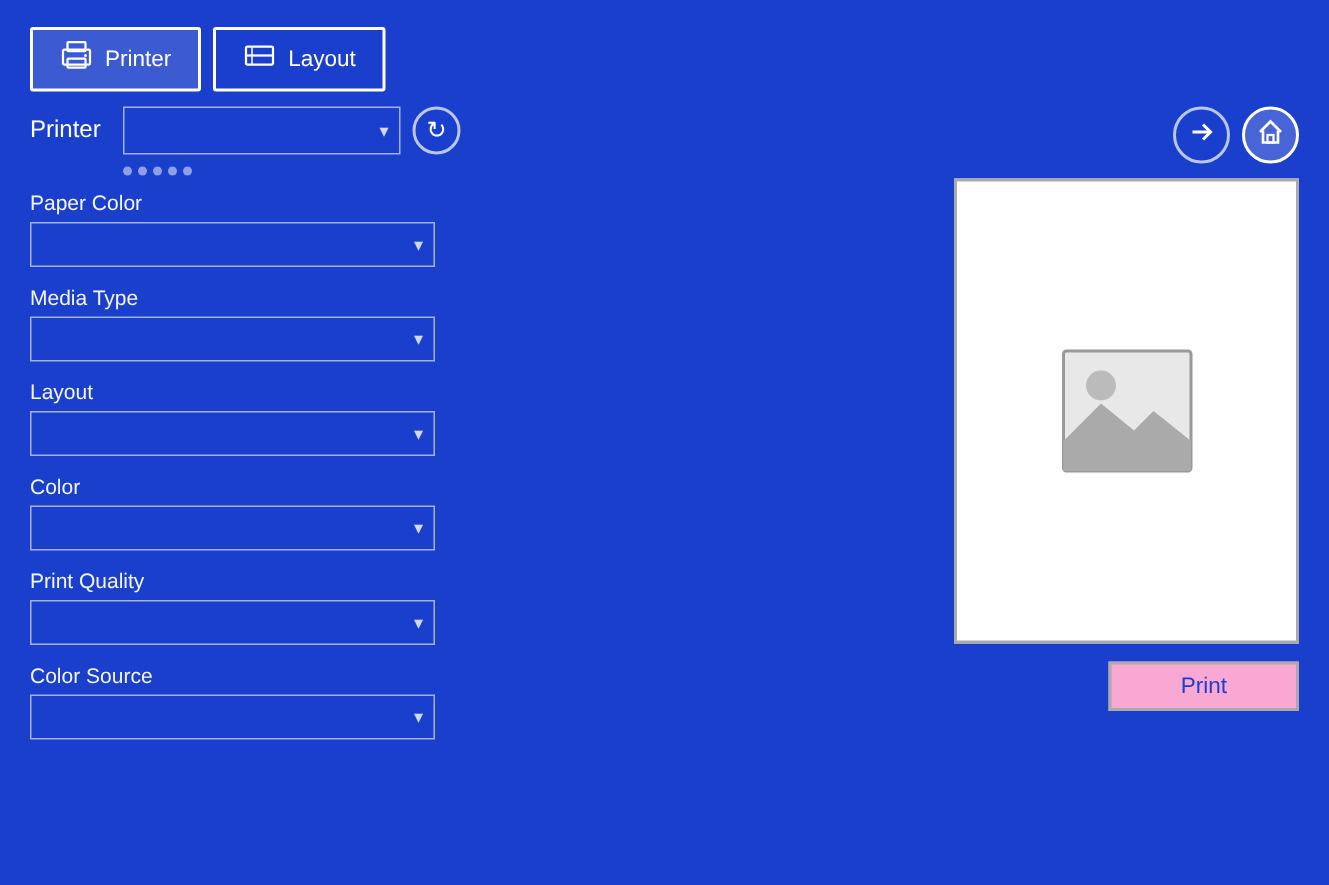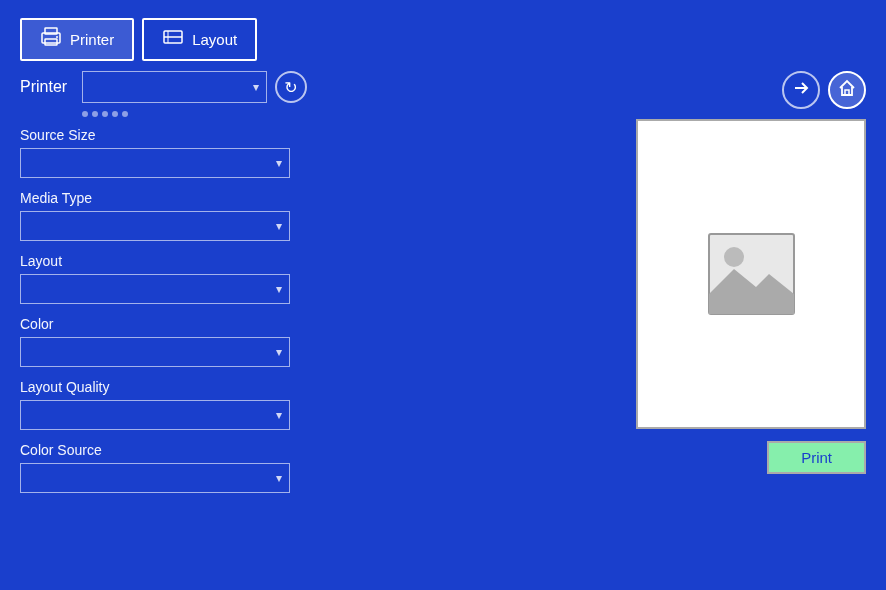--- a/index.html
+++ b/index.html
@@ -220,22 +220,22 @@
       width: 95px;
       height: 90px;
     }
 
     .print-btn-row {
       margin-top: 12px;
       align-self: flex-end;
     }
 
     .print-btn {
-      padding: 6px 32px;
-      background: #86efac;
+      padding: 6px 46px;
+      background: #f9a8d4;
       color: #1a3fcc;
       border: 2px solid #aaa;
       font-size: 15px;
       cursor: pointer;
       font-weight: 400;
       margin-left: 19px;
     }
   </style>
 </head>
 <body>
@@ -283,21 +283,21 @@
 
     <div class="dots-row">
       <span class="dot"></span>
       <span class="dot"></span>
       <span class="dot"></span>
       <span class="dot"></span>
       <span class="dot"></span>
     </div>
 
     <div class="field-group">
-      <div class="field-label">Source Size</div>
+      <div class="field-label">Paper Color</div>
       <div class="field-select-wrapper">
         <select class="field-select">
           <option value=""></option>
         </select>
       </div>
     </div>
 
     <div class="field-group">
       <div class="field-label">Media Type</div>
       <div class="field-select-wrapper">
@@ -319,21 +319,21 @@
     <div class="field-group">
       <div class="field-label">Color</div>
       <div class="field-select-wrapper">
         <select class="field-select">
           <option value=""></option>
         </select>
       </div>
     </div>
 
     <div class="field-group">
-      <div class="field-label">Layout Quality</div>
+      <div class="field-label">Print Quality</div>
       <div class="field-select-wrapper">
         <select class="field-select">
           <option value=""></option>
         </select>
       </div>
     </div>
 
     <div class="field-group">
       <div class="field-label">Color Source</div>
       <div class="field-select-wrapper">

